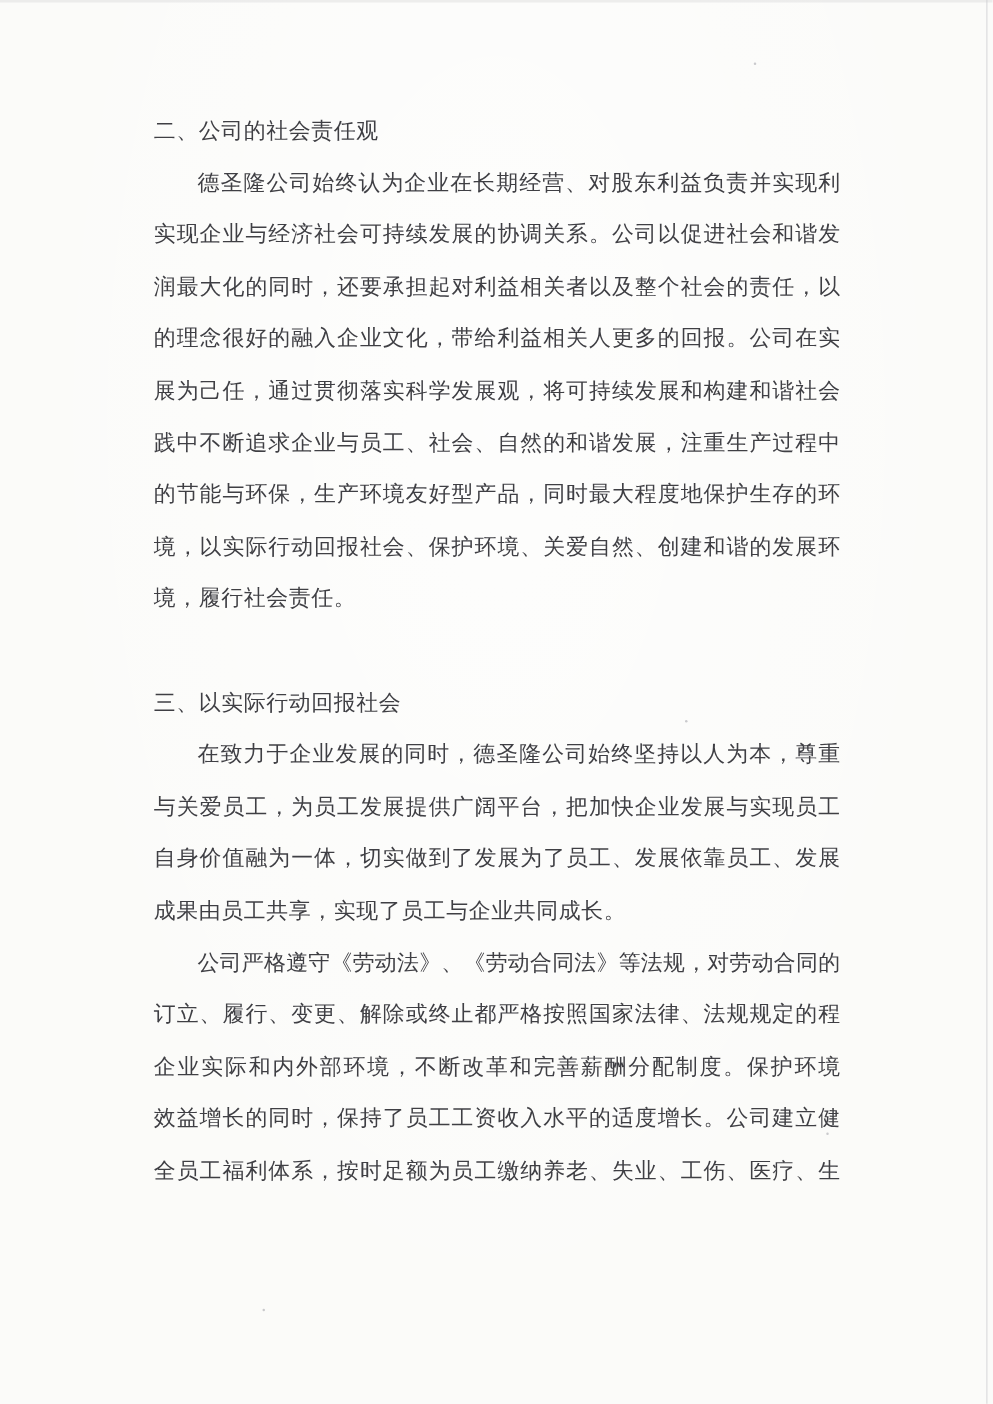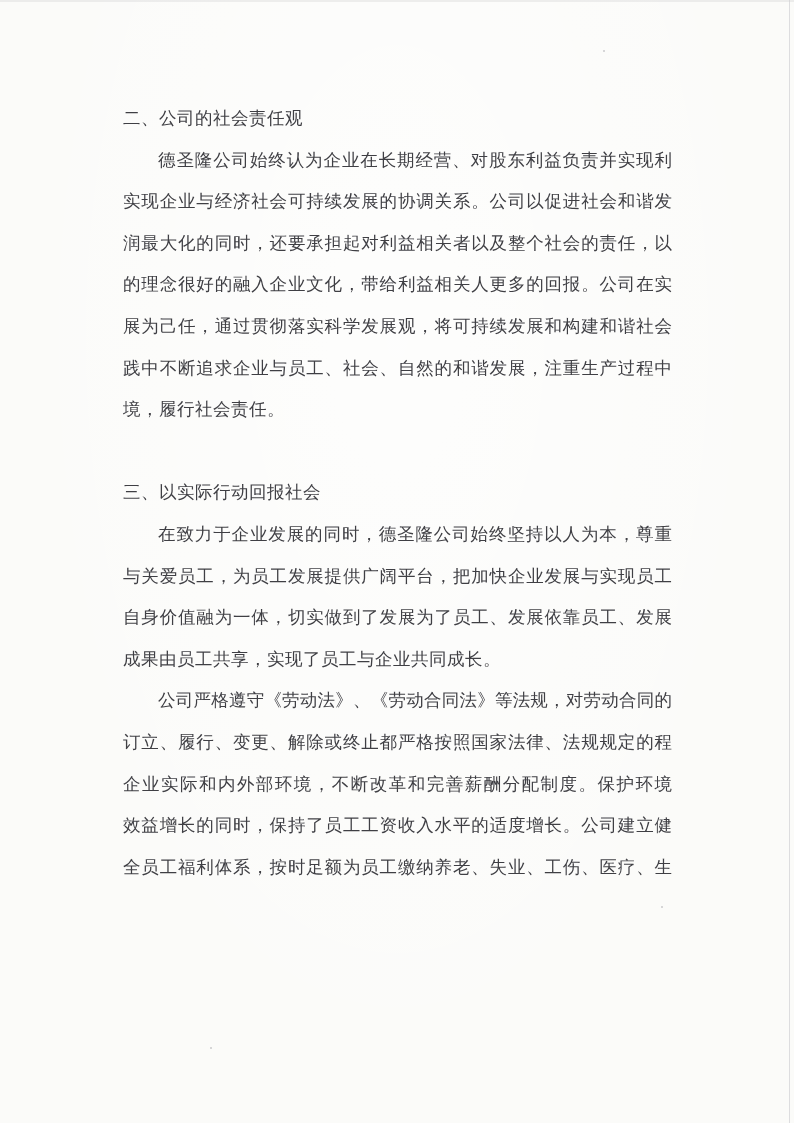--- a/index.html
+++ b/index.html
@@ -38,21 +38,21 @@
   .speck {
     position: absolute;
     width: 2px; height: 2px;
     border-radius: 50%;
     background: rgba(110,110,120,0.35);
   }
   .text-block {
     position: absolute;
     left: 123px;
     width: 549px;
-    top: 98px;
+    top: 84px;
     font-family: "Liberation Serif", "DejaVu Serif", serif;
     font-size: 17.5px;
     color: #3f3f44;
     -webkit-font-smoothing: antialiased;
   }
   .line {
     height: 41.6px;
     line-height: 41.6px;
     letter-spacing: 0.5px;
   }
@@ -83,20 +83,22 @@
   <div class="text-block">
 
     <div class="line heading">二、公司的社会责任观</div>
 
     <div class="line jline indent">德圣隆公司始终认为企业在长期经营、对股东利益负责并实现利</div>
     <div class="line jline">实现企业与经济社会可持续发展的协调关系。公司以促进社会和谐发</div>
     <div class="line jline">润最大化的同时，还要承担起对利益相关者以及整个社会的责任，以</div>
     <div class="line jline">的理念很好的融入企业文化，带给利益相关人更多的回报。公司在实</div>
     <div class="line jline">展为己任，通过贯彻落实科学发展观，将可持续发展和构建和谐社会</div>
     <div class="line jline">践中不断追求企业与员工、社会、自然的和谐发展，注重生产过程中</div>
+    <div class="line jline">的节能与环保，生产环境友好型产品，同时最大程度地保护生存的环</div>
+    <div class="line jline">境，以实际行动回报社会、保护环境、关爱自然、创建和谐的发展环</div>
     <div class="line lastline">境，履行社会责任。</div>
 
     <div class="spacer"></div>
 
     <div class="line heading">三、以实际行动回报社会</div>
 
     <div class="line jline indent">在致力于企业发展的同时，德圣隆公司始终坚持以人为本，尊重</div>
     <div class="line jline">与关爱员工，为员工发展提供广阔平台，把加快企业发展与实现员工</div>
     <div class="line jline">自身价值融为一体，切实做到了发展为了员工、发展依靠员工、发展</div>
     <div class="line lastline">成果由员工共享，实现了员工与企业共同成长。</div>

